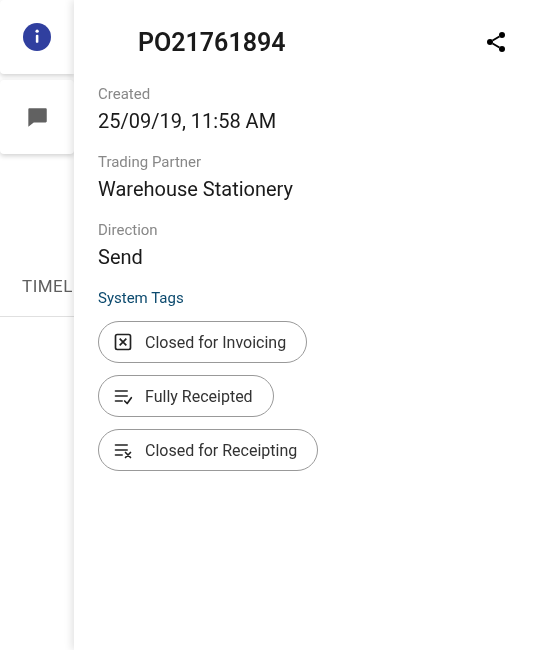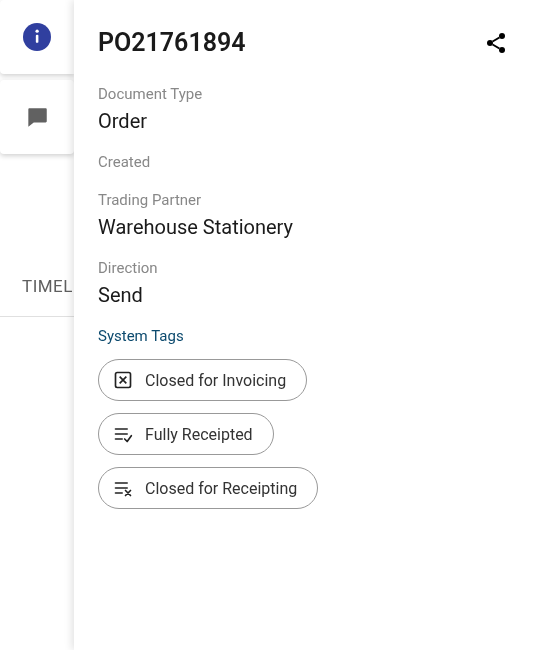--- a/index.html
+++ b/index.html
@@ -72,23 +72,23 @@
       top: 0;
       right: 0;
       bottom: 0;
       background: #ffffff;
       box-shadow: -2px 0 8px rgba(0,0,0,0.12);
       padding: 28px 24px 24px 24px;
     }
 
     .panel-header {
       display: flex;
-      align-items: center;
       justify-content: space-between;
       margin-bottom: 28px;
+      margin-left: 40px;
     }
 
     .panel-title {
       font-size: 25px;
       font-weight: 600;
       color: #1a1a1a;
     }
 
     .share-button {
       width: 28px;
@@ -185,27 +185,24 @@
           <circle cx="18" cy="5" r="3" fill="#000"></circle>
           <circle cx="6" cy="12" r="3" fill="#000"></circle>
           <circle cx="18" cy="19" r="3" fill="#000"></circle>
           <path d="M8.6 10.5 L15.4 6.5" stroke="#000" stroke-width="2"></path>
           <path d="M8.6 13.5 L15.4 17.5" stroke="#000" stroke-width="2"></path>
         </svg>
       </span>
     </div>
   </div>
 
-  <div class="field-block">
-    <div class="field-label">Document Type</div>
-    <div class="field-value">Order</div>
-  </div>
 
   <div class="field-block">
     <div class="field-label">Created</div>
+    <div class="field-value">25/09/19, 11:58 AM</div>
   </div>
 
   <div class="field-block">
     <div class="field-label">Trading Partner</div>
     <div class="field-value">Warehouse Stationery</div>
   </div>
 
   <div class="field-block">
     <div class="field-label">Direction</div>
     <div class="field-value">Send</div>

